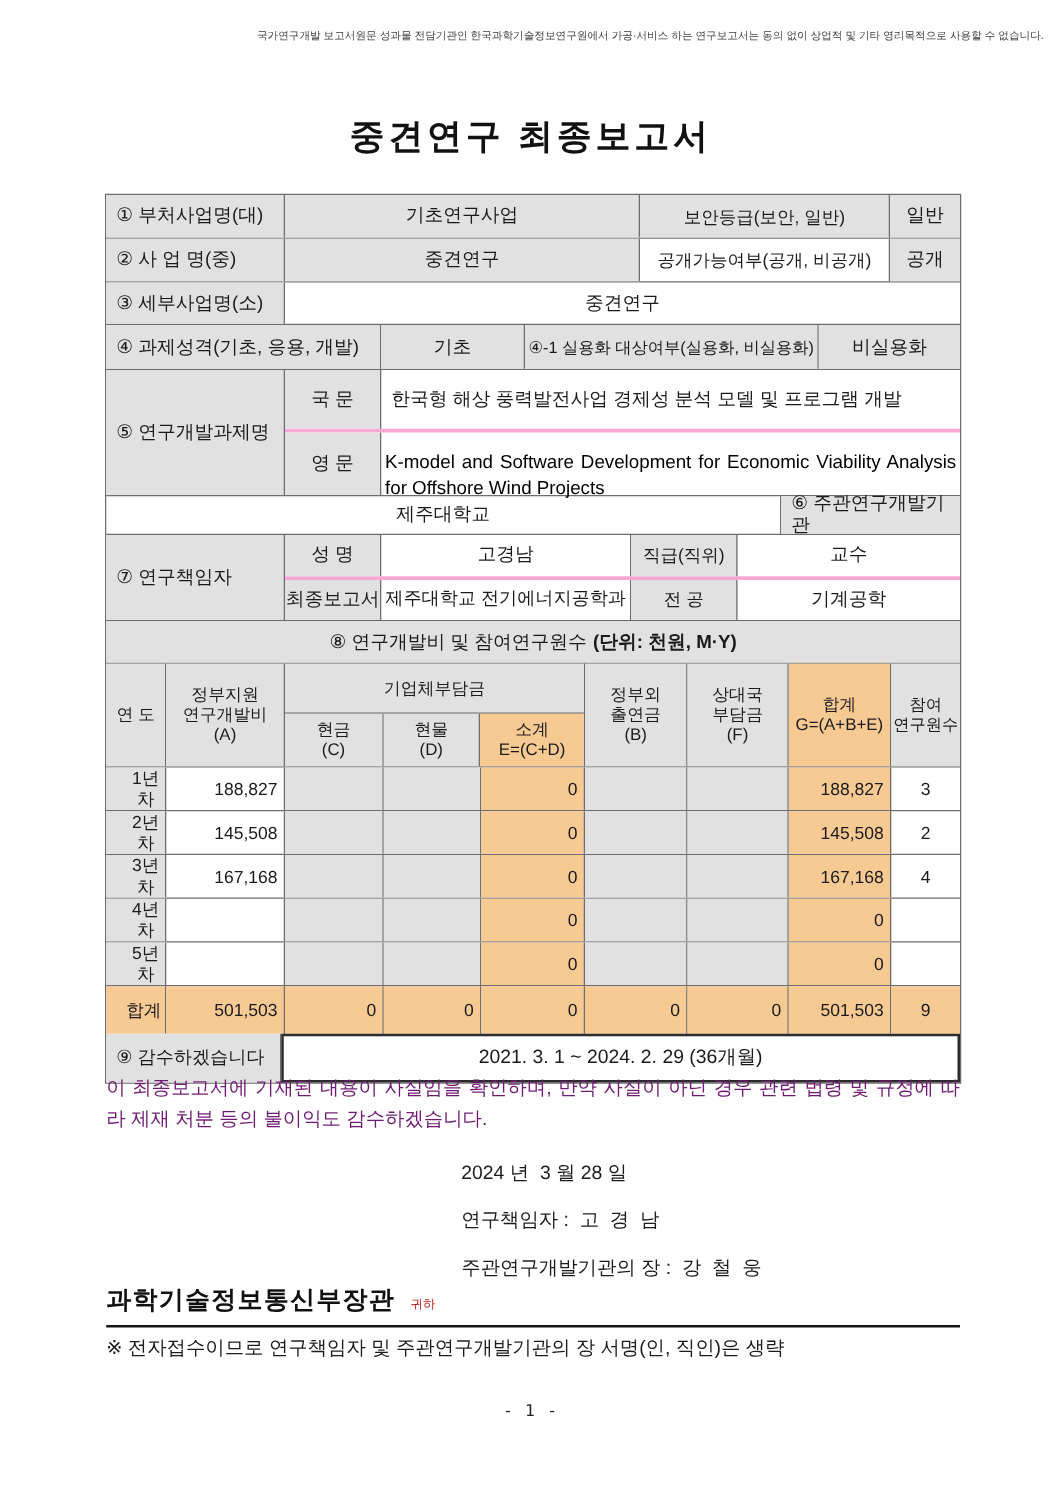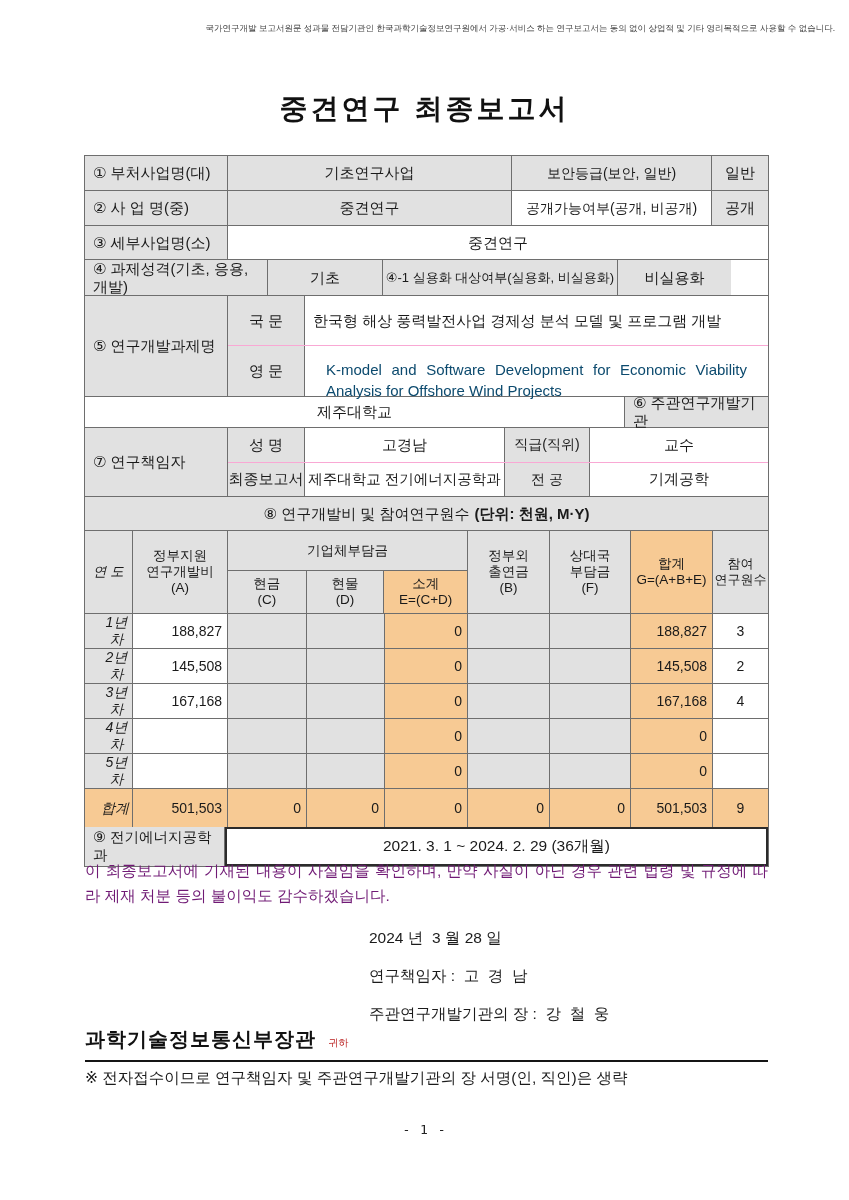--- a/index.html
+++ b/index.html
@@ -27,39 +27,39 @@
     display:flex;align-items:center;justify-content:center;
     white-space:pre-line;text-align:center;line-height:1.2;color:#1a1a1a;
   }
   .t-cell:last-child{border-right:none;}
   .bg-gray{background:#E1E1E1;}
   .bg-orange{background:#F7CA94;}
   .left{justify-content:flex-start;text-align:left;padding-left:8px;}
   .right{justify-content:flex-end;padding-right:5px;}
   .stack{display:flex;flex-direction:column;border-right:1px solid #6e6e6e;box-sizing:border-box;}
   .stack:last-child{border-right:none;}
-  .stack > .t-row{border-bottom:1px solid #f9a8d4;}
+  .stack > .t-row{border-bottom:3px solid #f9a8d4;}
   .stack > .t-row:last-child{border-bottom:none;}
   
   .w-label{width:143px;}  .w-val1{width:284px;} .w-sec{width:200px;font-size:14px;} .w-last{width:56px;}
   .w-rest540{width:540px;}
-  .w4a{width:183px;} .w4b{width:115px;} .w4c{width:235px;font-size:13px;} .w4d{width:113px;}
+  .w4a{width:220px;} .w4b{width:115px;} .w4c{width:235px;font-size:13px;} .w4d{width:113px;}
   .w-tag{width:77px;} .w-wide{width:463px;}
   .w-name{width:200px;} .w-pos{width:85px;font-size:14px;} .w-pval{width:178px;}
   .w9l{width:140px;} .w9v{width:543px;}
   .h34{height:34px;justify-content:space-between;} .h33{height:33px;} .h35{height:35px;} .h50{height:50px;} .h30{height:30px;} .h39{height:39px;} .h100{height:100px;} .h68{height:68px;} .h82{height:82px;}
   .eng{
-    font-size:15px;line-height:1.4;text-align:justify;color:#0c4a6e;
-    padding:4px 21px;display:block;align-self:center;margin-top:18px;
+    font-size:15px;line-height:1.4;text-align:justify;color:#000000;
+    padding:4px 3px;display:block;align-self:center;margin-top:18px;
   }
   .band8{font-size:15px;gap:5px;}
   .band8 .unit{font-weight:bold;}
   
   .fh{font-size:13.5px;}
-  .cw-year{width:48px;font-style:italic;} .cw-gov{width:95px;} .cw-cash{width:79px;} .cw-ink{width:78px;}
+  .cw-year{width:48px;} .cw-gov{width:95px;} .cw-cash{width:79px;} .cw-ink{width:78px;}
   .cw-sub{width:83px;} .cw-bgov{width:82px;} .cw-part{width:81px;} .cw-tot{width:82px;}
   .cw-res{width:55px;font-size:13px;}
   .grp{width:240px;}
   .grp-top{height:40px;border-bottom:1px solid #6e6e6e;display:flex;align-items:center;justify-content:center;}
   .grp-bot{display:flex;height:42px;}
   .grp-bot .t-cell{height:42px;}
   .budget-row{height:34px;font-size:14px;}
   .budget-row .t-cell{font-size:14px;}
   .total-row{height:38px;}
   .total-row .t-cell{background:#F7CA94;}
@@ -256,21 +256,21 @@
     <div class="t-cell cw-ink bg-gray right">0</div>
     <div class="t-cell cw-sub bg-orange right">0</div>
     <div class="t-cell cw-bgov bg-gray right">0</div>
     <div class="t-cell cw-part bg-gray right">0</div>
     <div class="t-cell cw-tot bg-orange right">501,503</div>
     <div class="t-cell cw-res">9</div>
   </div>
     </div>
 
   <div class="t-row h39">
-    <div class="t-cell w9l bg-gray left" style="font-size:14.5px;">⑨ 전기에너지공학과</div>
+    <div class="t-cell w9l bg-gray left" style="font-size:14.5px;">⑨ 감수하겠습니다</div>
     <div class="t-cell w9v thick">2021. 3. 1 ~ 2024. 2. 29 (36개월)</div>
   </div>
 
 </div>
 
 <div class="statement">이 최종보고서에 기재된 내용이 사실임을 확인하며, 만약 사실이 아닌 경우 관련 법령 및 규정에 따라 제재 처분 등의 불이익도 감수하겠습니다.</div>
 
 <div class="sig-line sig-date">2024 년  3 월 28 일</div>
 <div class="sig-line sig-pi">연구책임자 :  고  경  남</div>
 <div class="sig-line sig-head">주관연구개발기관의 장 :  강  철  웅</div>

